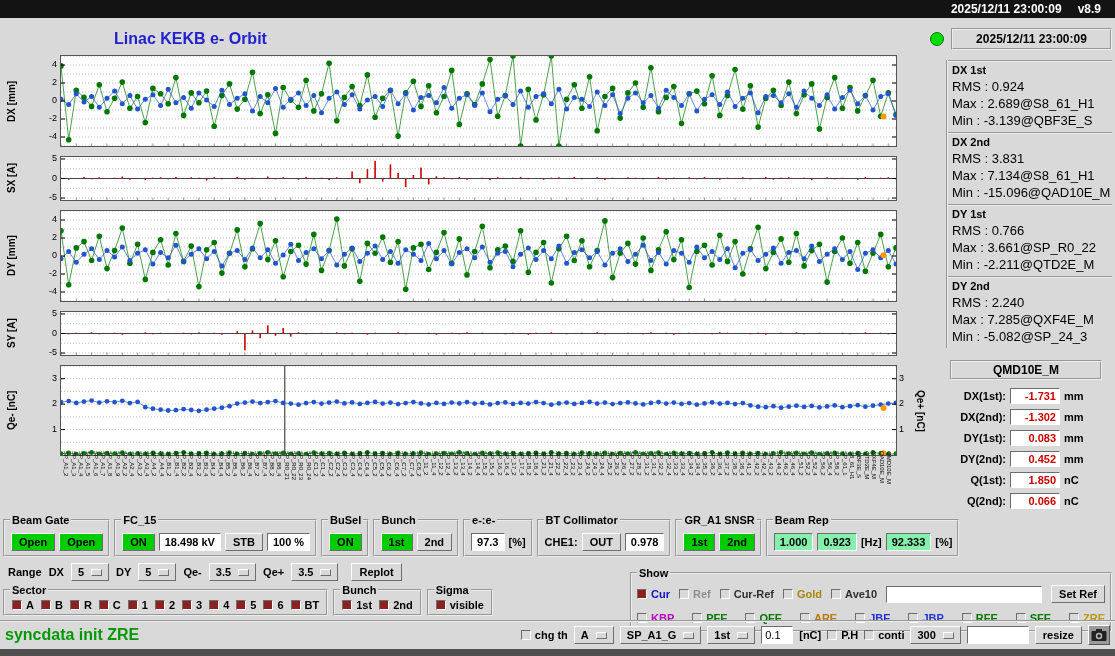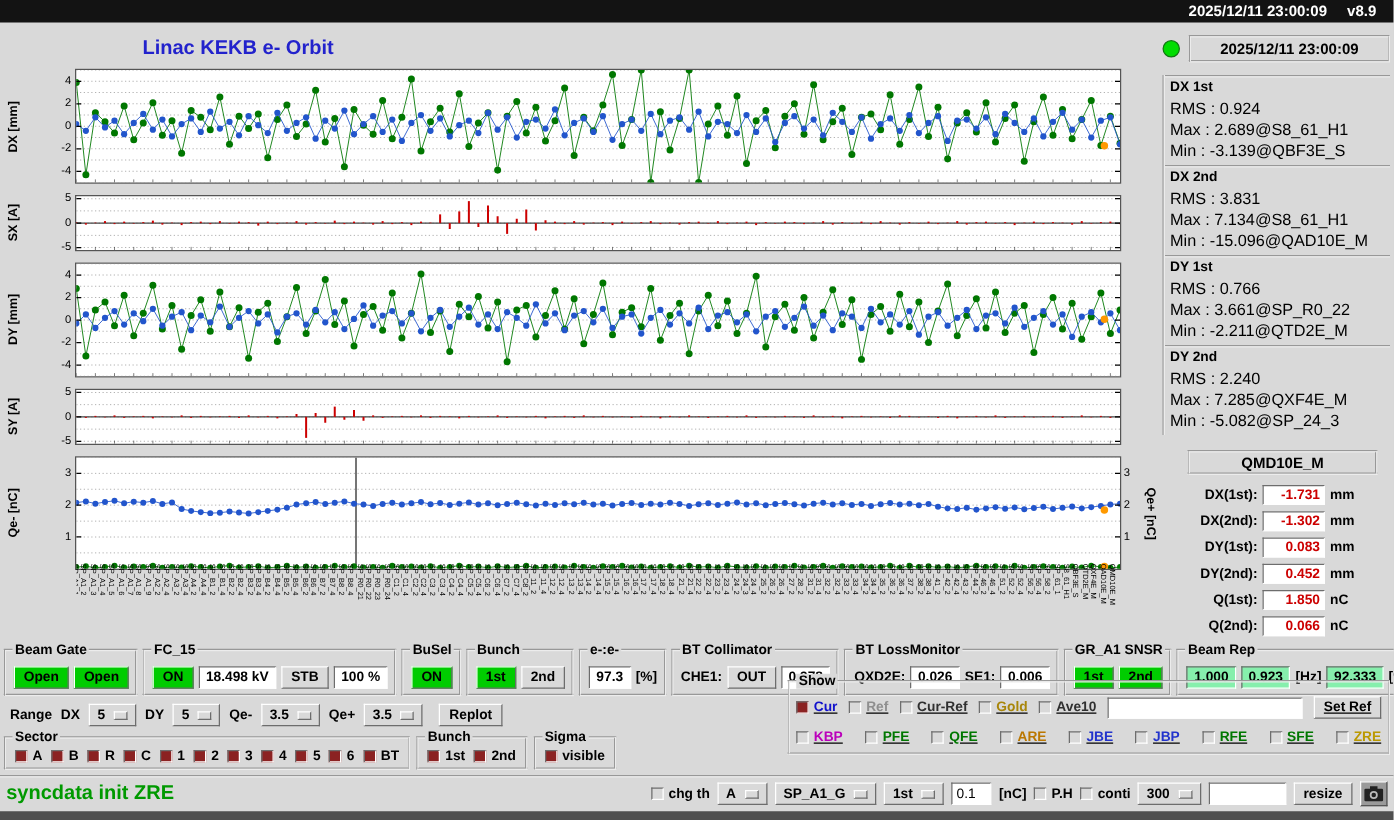--- a/index.html
+++ b/index.html
@@ -19,41 +19,41 @@
 .yticks-r span { position:absolute; left:2px; }
 .psvg { background:#fff; border:1px solid #555; width:837px; }
 .psvg svg { display:block; }
 #xlabels { position:absolute; left:61px; top:450px; width:837px; height:66px; display:flex; overflow:hidden; }
 .xl { flex:1 1 0; position:relative; }
 .xl span { position:absolute; left:1px; top:1px; transform:rotate(90deg); transform-origin:0 0; font-size:6px; white-space:nowrap; }
 #sidebar { position:absolute; left:930px; top:28px; width:182px; }
 #status-row { display:flex; align-items:center; gap:7px; }
 #status-led { width:14px; height:14px; border-radius:50%; background:#00dd00; border:1px solid #117711; flex:none; }
 #status-date { flex:1; border:2px groove #ececec; font-size:12px; font-weight:bold; text-align:center; padding:2px 0; }
-#stats { margin-top:10px; border-left:2px groove #ececec; }
+#stats { margin-left:16px; margin-top:10px; border-left:2px groove #ececec; }
 .stats-group { border-top:2px groove #ececec; padding:1px 0 3px 4px; }
 .stats-head { font-size:11px; font-weight:bold; line-height:15px; }
 .stats-row { font-size:13px; line-height:17px; white-space:nowrap; }
 #monitor { margin-left:20px; margin-top:12px; width:152px; }
 #monitor-title { border:2px groove #ececec; text-align:center; font-weight:bold; font-size:12px; padding:1px 0; margin-bottom:5px; }
 .mon-row { display:flex; align-items:center; height:21px; gap:4px; font-size:11px; font-weight:bold; }
 .mon-label { width:56px; text-align:right; }
 .mon-field { width:50px; text-align:right; color:#cc0000; background:#fff; border:1px solid; border-color:#6d6d6d #fff #fff #6d6d6d; padding:1px 3px; }
 #row1 { position:absolute; top:519px; left:3px; display:flex; gap:4px; align-items:flex-start; }
 .grp { position:relative; border:2px groove #ececec; padding:11px 5px 4px 6px; display:flex; gap:4px; align-items:center; height:38px; }
 .grp-label { position:absolute; top:-7px; left:5px; background:#d9d9d9; font-size:11px; font-weight:bold; line-height:12px; padding:0 2px; white-space:nowrap; }
 .btn { font:bold 11px "Liberation Sans",sans-serif; background:#d9d9d9; border:1px solid; border-color:#fff #6d6d6d #6d6d6d #fff; padding:2px 7px; color:#000; white-space:nowrap; cursor:default; }
 .btn.green { background:#00cc00; }
 .field { font:bold 11px "Liberation Sans",sans-serif; background:#fff; border:1px solid; border-color:#6d6d6d #fff #fff #6d6d6d; padding:2px 5px; white-space:nowrap; }
 .field.pink { background:#86efac; }
 .lab { font-size:11px; font-weight:bold; white-space:nowrap; }
 #row2 { position:absolute; top:563px; left:8px; display:flex; align-items:center; gap:7px; }
 .dd { display:inline-flex; align-items:center; background:#d9d9d9; border:1px solid; border-color:#fff #6d6d6d #6d6d6d #fff; padding:2px 6px; font:bold 11px "Liberation Sans",sans-serif; white-space:nowrap; }
 .ddi { width:11px; height:7px; background:#d9d9d9; border:1px solid; border-color:#fff #6d6d6d #6d6d6d #fff; margin-left:7px; }
-#show-box { position:absolute; top:544px; left:630px; width:482px; height:60px; border:2px groove #ececec; padding:8px 5px 2px;text-decoration:underline; }
+#show-box { position:absolute; top:572px; left:630px; width:482px; height:60px; border:2px groove #ececec; padding:8px 5px 2px; }
 .show-row { display:flex; align-items:center; gap:9px; height:24px; }
 #show-row2 { justify-content:space-between; }
 .chk { display:inline-flex; align-items:center; gap:4px; font-size:11px; font-weight:bold; white-space:nowrap; }
 .box { width:10px; height:10px; background:#d9d9d9; border:1px solid; border-color:#6d6d6d #fff #fff #6d6d6d; flex:none; }
 .box.on { background:#8b2222; }
 .entry { background:#fff; border:1px solid; border-color:#6d6d6d #fff #fff #6d6d6d; font:11px "Liberation Sans",sans-serif; padding:2px 3px; }
 #show-r1-checks { display:flex; align-items:center; gap:9px; }
 #show-entry { flex:1; height:17px; }
 #row3 { position:absolute; top:589px; left:3px; display:flex; gap:5px; }
 .grp3 { position:relative; border:2px groove #ececec; padding:8px 7px 3px; display:flex; gap:7px; align-items:center; height:27px; }
@@ -1839,27 +1839,20 @@
       <span class="field">97.3</span>
       <span class="lab">[%]</span>
     </div>
     <div class="grp">
       <span class="grp-label">BT Collimator</span>
       <span class="lab">CHE1:</span>
       <button class="btn">OUT</button>
       <span class="field">0.978</span>
     </div>
     <div class="grp">
-      <span class="grp-label">BT LossMonitor</span>
-      <span class="lab">QXD2E:</span>
-      <span class="field">0.026</span>
-      <span class="lab">SE1:</span>
-      <span class="field">0.006</span>
-    </div>
-    <div class="grp">
       <span class="grp-label">GR_A1 SNSR</span>
       <button class="btn green">1st</button>
       <button class="btn green">2nd</button>
     </div>
     <div class="grp">
       <span class="grp-label">Beam Rep</span>
       <span class="field pink">1.000</span>
       <span class="field pink">0.923</span>
       <span class="lab">[Hz]</span>
       <span class="field pink">92.333</span>

